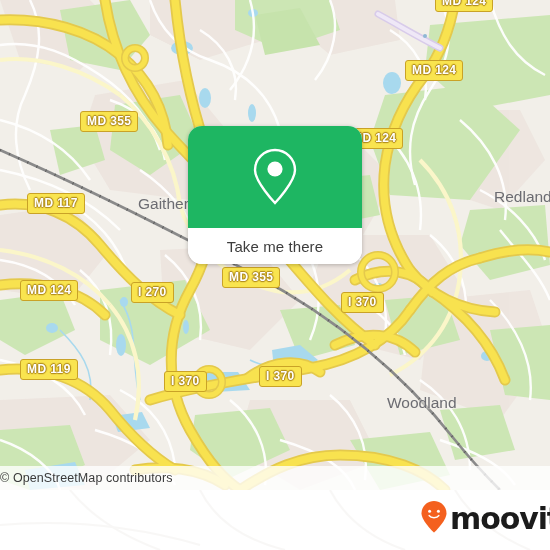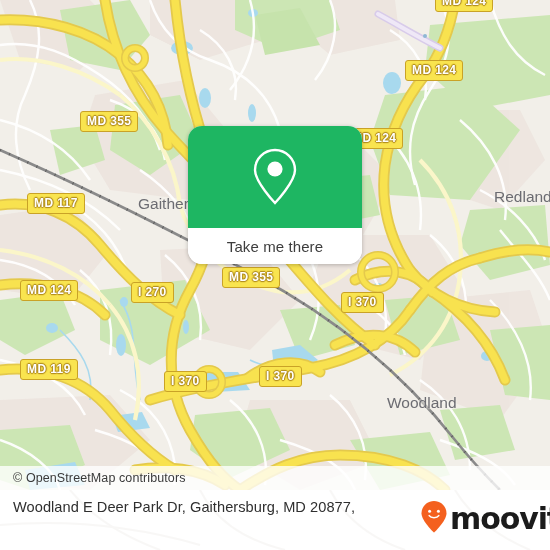--- a/index.html
+++ b/index.html
@@ -34,21 +34,20 @@
     width: 550px;
     height: 24px;
     background: rgba(255,255,255,0.78);
     display: flex;
     align-items: center;
     z-index: 40;
   }
   #attribution .attr-text {
     font-size: 12.5px;
     color: #3a3a3a;
-    padding-left: 13px;
     letter-spacing: .1px;
     white-space: nowrap;
   }
 
   
   #popup {
     position: absolute;
     left: 188px;
     top: 126px;
     width: 174px;
@@ -401,21 +400,20 @@
     <g stroke="#F3F1EE" stroke-width="2" fill="none">
       <path d="M70,0 C90,25 120,45 160,60"></path>
       <path d="M200,0 C215,30 245,50 285,60"></path>
       <path d="M330,0 C345,28 370,48 405,60"></path>
       <path d="M455,0 C470,25 495,45 530,60"></path>
       <path d="M0,35 C60,30 130,35 200,55"></path>
     </g>
   </svg>
   <div id="footer-inner">
     <div id="footer-title">
-      <span>Woodland E Deer Park Dr, Gaithersburg, MD 20877,</span>
     </div>
   </div>
 </div>
 
 <div id="moovit-logo">
   <span>
     <svg width="28" height="34" viewBox="0 0 28 34">
       <path d="M14 1 C7 1 1.5 6.5 1.5 13.2 C1.5 21 14 32.5 14 32.5 C14 32.5 26.5 21 26.5 13.2 C26.5 6.5 21 1 14 1 Z" fill="#F4601E"></path>
       <circle cx="9.6" cy="11.2" r="1.5" fill="#ffffff"></circle>
       <circle cx="18.4" cy="11.2" r="1.5" fill="#ffffff"></circle>

